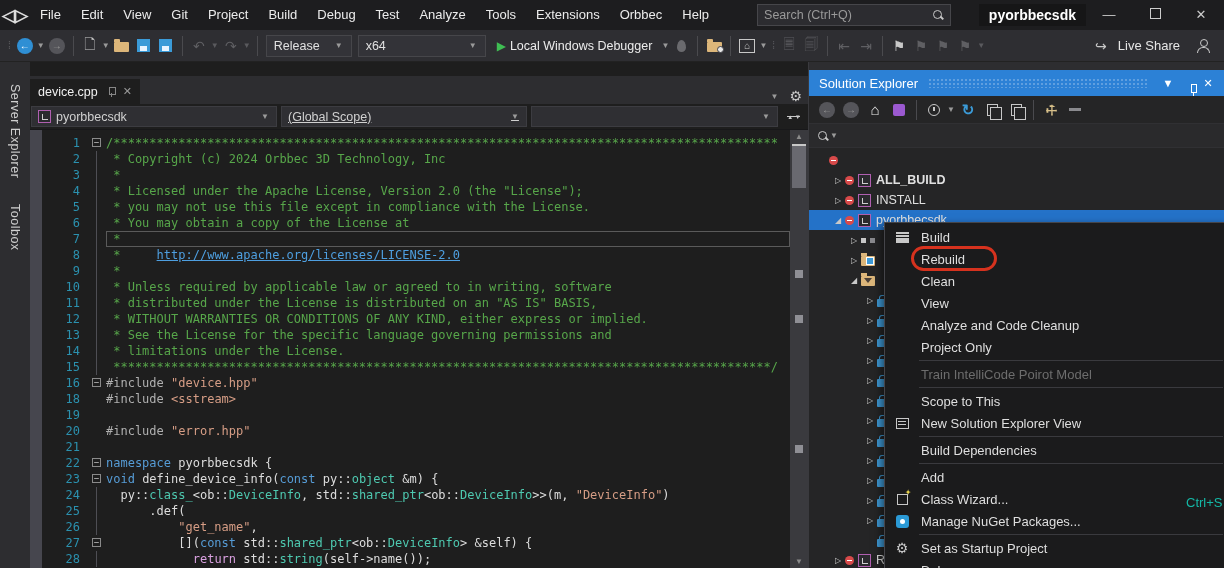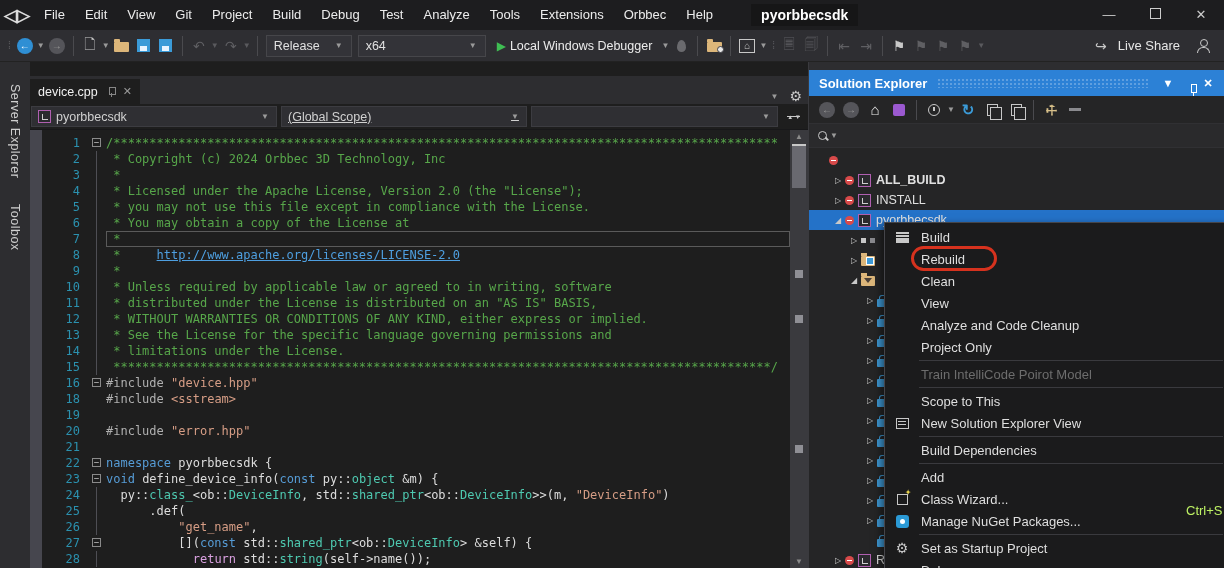--- a/index.html
+++ b/index.html
@@ -101,21 +101,21 @@
   .tok-ret { color:#D8A0DF; } .tok-lnk { color:#4E9FE0; text-decoration:underline; }
 
   #vscroll { width:18px; background:#3A3A3E; position:relative; flex:none; }
   .scr-arrow { position:absolute; left:0; width:18px; text-align:center; color:#8A8A8A; font-size:8px; }
   .scr-thumb { position:absolute; left:2px; top:14px; width:14px; height:44px; background:#696970; border-top:2px solid #C8C8C8; }
   .scr-mark { position:absolute; left:5px; width:8px; height:8px; background:#8F8F95; }
 
   
   #sepanel { width:416px; background:#252526; border-left:1px solid #3A3A3E; display:flex; flex-direction:column; }
   #se-gap { height:8px; background:#2D2D30; }
-  #se-title { height:26px; background:#2C81D6; display:flex; align-items:center; padding:0 6px 0 10px;font-weight:bold; }
+  #se-title { height:26px; background:#2C81D6; display:flex; align-items:center; padding:0 6px 0 10px; }
   #se-title .t { color:#FFFFFF; font-size:13px; white-space:nowrap; }
   #se-title .grip2 { flex:1; height:10px; margin:0 10px;
       background-image:radial-gradient(#5F9FE0 1px, transparent 1.2px); background-size:4px 4px; }
   .se-tbtn { color:#FFFFFF; font-size:11px; width:20px; text-align:center; }
   .pin-ic { position:relative; width:10px; height:14px; }
   .pin-ic::before { content:""; position:absolute; top:1px; left:3px; width:4px; height:7px; border:1px solid #fff; }
   .pin-ic::after { content:""; position:absolute; top:9px; left:5px; width:1px; height:4px; background:#fff; }
   #se-toolbar { height:28px; display:flex; align-items:center; padding-left:6px; background:#252526; border-bottom:1px solid #303033; }
   #se-toolbar .tb-ic { width:24px; }
   .sync { color:#3B9BD8; font-weight:bold; font-size:15px; }
@@ -157,21 +157,21 @@
   .ic-doc { width:10px; height:12px; background:#E8E8E8; border-radius:1px; position:relative; }
   .ic-doc::after { content:""; position:absolute; left:2px; top:3px; width:6px; height:1px; background:#888; box-shadow:0 2px 0 #888, 0 4px 0 #888; }
 
   
   #ctxmenu { position:absolute; left:884px; top:222px; width:348px; background:#1B1B1C;
              border:1px solid #45454A; padding:3px 0; box-shadow:-3px 3px 8px rgba(0,0,0,.5); }
   .cm-item { height:22px; display:flex; align-items:center; position:relative; color:#DFDFDF; font-size:13px; }
   .cm-item.disabled { color:#6D6D6D; }
   .cm-icell { width:34px; flex:none; display:flex; justify-content:center; align-items:center; }
   .cm-label { padding-left:2px; }
-  .cm-short { position:absolute; left:301px; top:15px; color:#bef264; }
+  .cm-short { position:absolute; left:301px; top:7px; color:#14b8a6; }
   .cm-sep { height:1px; background:#3A3A3E; margin:2px 8px 2px 34px; }
   .ring { position:absolute; left:26px; top:-2px; width:86px; height:25px; border:3px solid #D6321E; border-radius:13px; pointer-events:none; }
   .ic-build { width:13px; height:11px; background:linear-gradient(#C8C8C8 2px, transparent 2px, transparent 3px, #C8C8C8 3px, #C8C8C8 5px, transparent 5px, transparent 6px, #C8C8C8 6px); position:relative; }
   .ic-nsev { width:13px; height:11px; border:1px solid #C8C8C8; position:relative; }
   .ic-nsev::after { content:""; position:absolute; left:1px; top:2px; width:8px; height:1px; background:#C8C8C8; box-shadow:0 3px 0 #C8C8C8; }
   .ic-wizard { width:11px; height:11px; border:1px solid #C8C8C8; position:relative; }
   .ic-wizard::after { content:"✦"; position:absolute; right:-5px; top:-7px; color:#E8D44D; font-size:8px; }
   .ic-nuget { width:13px; height:13px; background:#2B9AD6; border-radius:3px; position:relative; }
   .ic-nuget::after { content:""; position:absolute; left:4px; top:4px; width:5px; height:5px; border-radius:50%; background:#fff; }
   .gear-w { color:#C8C8C8; font-size:14px; }
@@ -191,20 +191,24 @@
         <span class="menu-item">Project</span>
         <span class="menu-item">Build</span>
         <span class="menu-item">Debug</span>
         <span class="menu-item">Test</span>
         <span class="menu-item">Analyze</span>
         <span class="menu-item">Tools</span>
         <span class="menu-item">Extensions</span>
         <span class="menu-item">Orbbec</span>
         <span class="menu-item">Help</span>
       </nav>
+    <div class="tb-search">
+      <span class="ph">Search (Ctrl+Q)</span>
+      <span class="ic-magnifier"></span>
+    </div>
     <div class="win-title">pyorbbecsdk</div>
     <div class="win-btns">
       <span class="win-btn">—</span>
       <span class="win-btn btn-max"></span>
       <span class="win-btn">✕</span>
     </div>
   </header>
 
   <div id="toolbar">
     <span class="grip">⁞</span>

